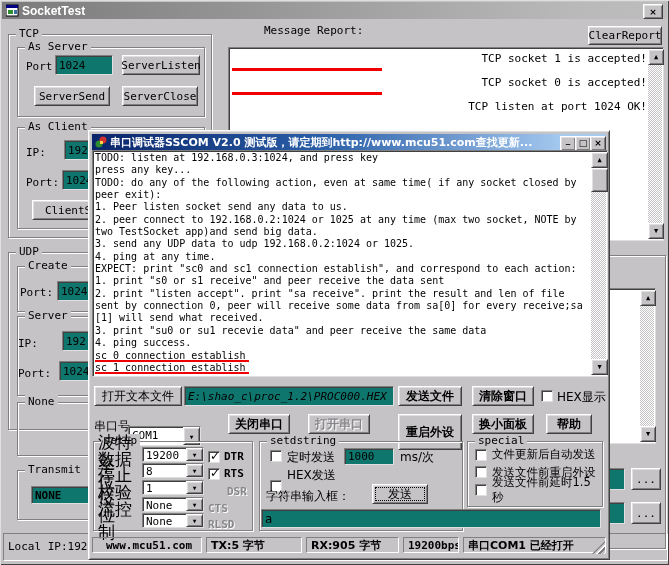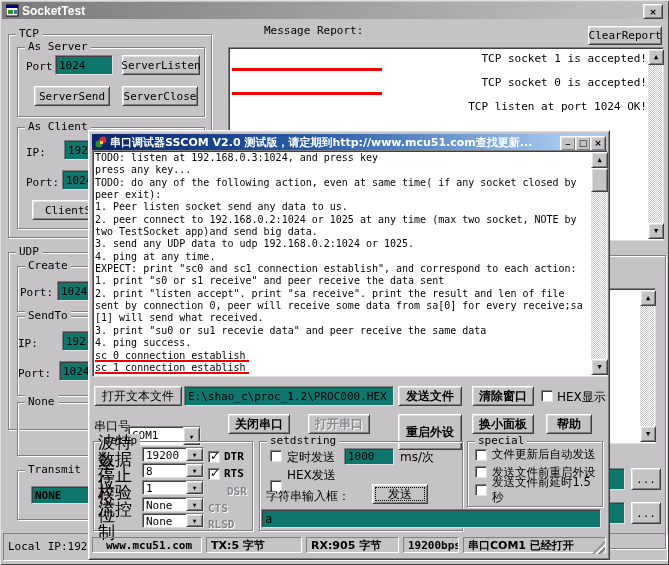--- a/index.html
+++ b/index.html
@@ -92,21 +92,21 @@
   <div class="abs group" style="left:8px;top:252px;width:202px;height:176px;">
     <span class="group-label mono">UDP</span>
   </div>
   <div class="abs group" style="left:17px;top:266px;width:186px;height:44px;">
     <span class="group-label mono">Create</span>
   </div>
   <span class="abs mono" style="left:20px;top:286px;font-size:11px;">Port:</span>
   <input class="abs fld" style="left: 57px; top: 281px; width: 110px; height: 20px;" readonly="" value="1024">
 
   <div class="abs group" style="left:17px;top:316px;width:186px;height:78px;">
-    <span class="group-label mono">SendTo</span>
+    <span class="group-label mono">Server</span>
   </div>
   <span class="abs mono" style="left:18px;top:337px;font-size:11px;">IP:</span>
   <input class="abs fld" style="left: 62px; top: 331px; width: 110px; height: 20px;" readonly="" value="192">
   <span class="abs mono" style="left:18px;top:367px;font-size:11px;">Port:</span>
   <input class="abs fld" style="left: 59px; top: 361px; width: 110px; height: 20px;" readonly="" value="1024">
 
   <div class="abs group" style="left:17px;top:402px;width:186px;height:52px;">
     <span class="group-label mono">None</span>
   </div>
 
@@ -185,21 +185,21 @@
           <div class="tline"><span class="u">sc 1 connection establish</span></div>
         </div>
       <div class="abs track" style="right:1px;top:1px;width:15px;bottom:1px;">
         <div class="raised sb-btn" style="position:absolute;top:0;left:0;width:15px;height:14px;">▲</div>
         <div class="raised" style="position:absolute;top:16px;left:0;width:15px;height:22px;"></div>
         <div class="raised sb-btn" style="position:absolute;bottom:0;left:0;width:15px;height:14px;">▼</div>
       </div>
     </div>
 
     <div class="abs raised btn cn" style="left:5px;top:255px;width:88px;height:20px;">打开文本文件</div>
-    <input class="abs fld" style="left: 95px; top: 255px; width: 210px; height: 20px;" readonly="" value="E:\shao_c\proc_1.2\PROC000.HEX">
+    <input class="abs fld" style="left: 95px; top: 255px; width: 210px; height: 20px; font-style: italic;" readonly="" value="E:\shao_c\proc_1.2\PROC000.HEX">
     <div class="abs raised btn cn" style="left:309px;top:255px;width:64px;height:20px;font-weight:bold;">发送文件</div>
     <div class="abs raised btn cn" style="left:383px;top:255px;width:62px;height:20px;font-weight:bold;">清除窗口</div>
     <div class="abs cb" style="left:452px;top:259px;"></div>
     <span class="abs cn" style="left:468px;top:258px;font-size:12px;">HEX显示</span>
 
     <span class="abs cn" style="left:5px;top:287px;font-size:12px;">串口号</span>
     <div class="abs combo" style="left:39px;top:283px;width:73px;height:20px;">
       <span class="val mono" style="top:2px;">COM1</span>
       <div class="arrowbtn">▼</div>
     </div>

